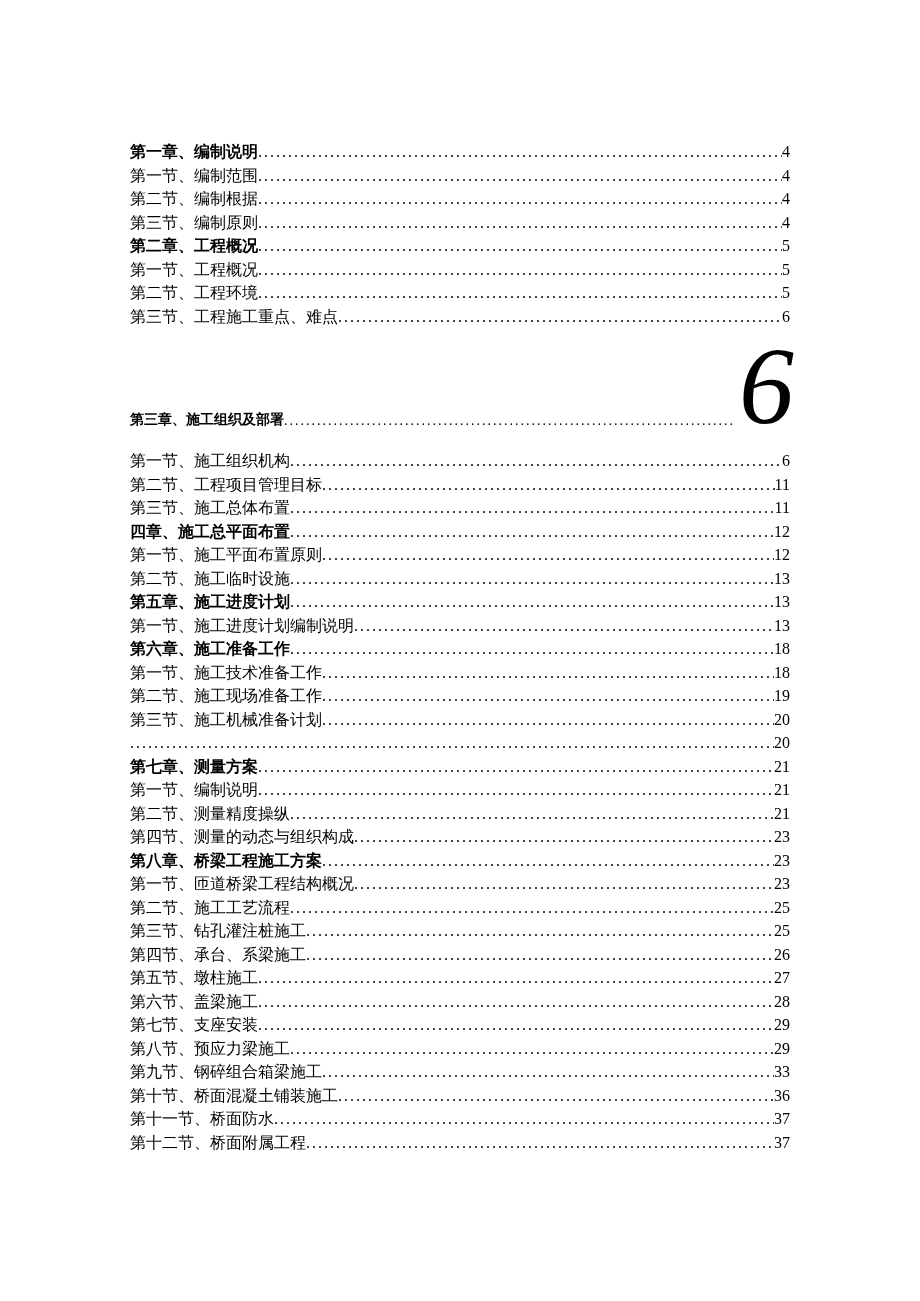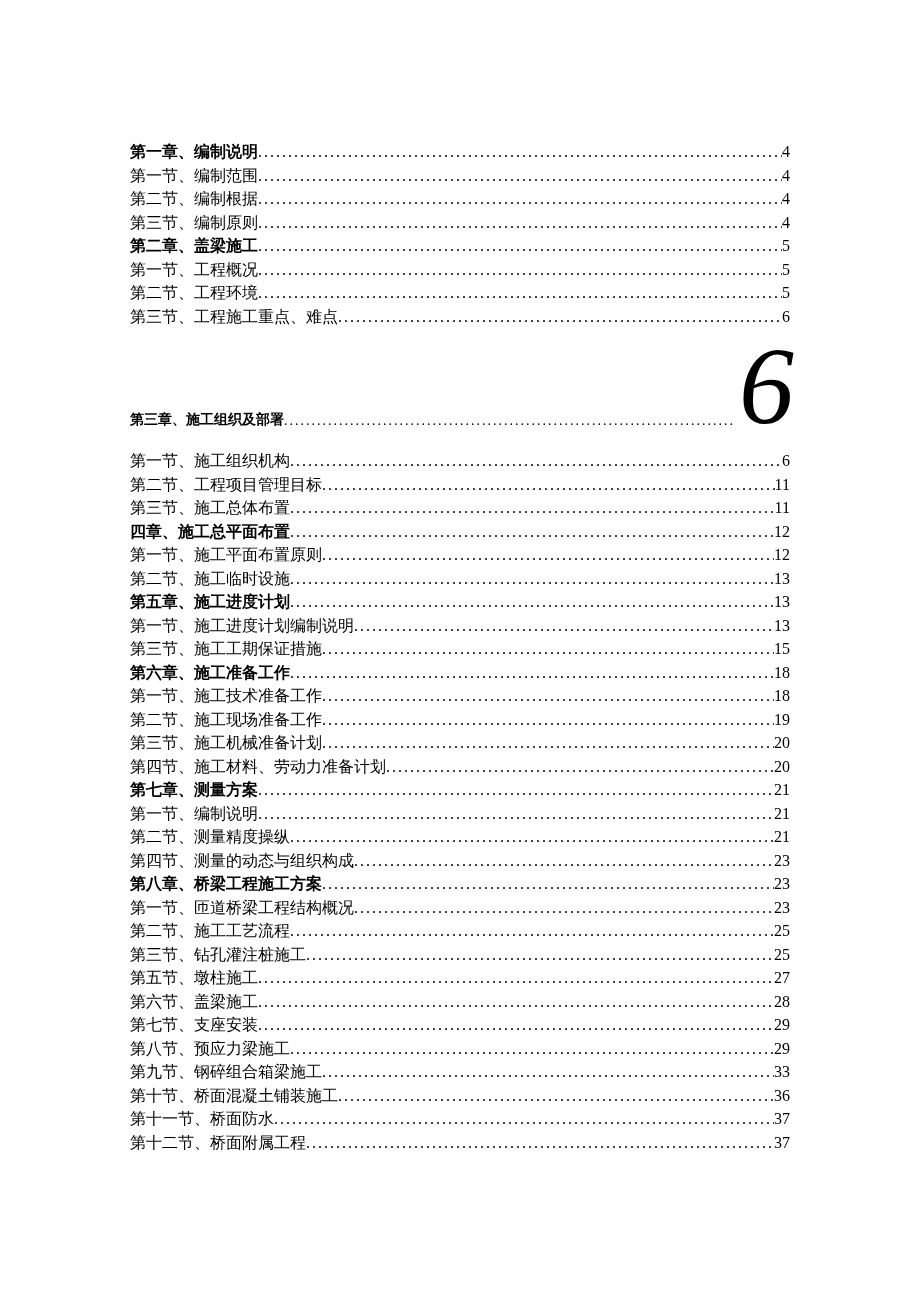--- a/index.html
+++ b/index.html
@@ -83,21 +83,21 @@
         <span class="toc-label">第二节、编制根据</span>
         <span class="toc-dots"></span>
         <span class="toc-page">4</span>
       </div>
       <div class="toc-line">
         <span class="toc-label">第三节、编制原则</span>
         <span class="toc-dots"></span>
         <span class="toc-page">4</span>
       </div>
       <div class="toc-line bold">
-        <span class="toc-label">第二章、盖梁施工</span>
+        <span class="toc-label">第二章、工程概况</span>
         <span class="toc-dots"></span>
         <span class="toc-page">5</span>
       </div>
       <div class="toc-line">
         <span class="toc-label">第一节、工程概况</span>
         <span class="toc-dots"></span>
         <span class="toc-page">5</span>
       </div>
       <div class="toc-line">
         <span class="toc-label">第二节、工程环境</span>
@@ -155,25 +155,20 @@
       <div class="toc-line bold">
         <span class="toc-label">第五章、施工进度计划</span>
         <span class="toc-dots"></span>
         <span class="toc-page">13</span>
       </div>
       <div class="toc-line">
         <span class="toc-label">第一节、施工进度计划编制说明</span>
         <span class="toc-dots"></span>
         <span class="toc-page">13</span>
       </div>
-      <div class="toc-line">
-        <span class="toc-label">第三节、施工工期保证措施</span>
-        <span class="toc-dots"></span>
-        <span class="toc-page">15</span>
-      </div>
       <div class="toc-line bold">
         <span class="toc-label">第六章、施工准备工作</span>
         <span class="toc-dots"></span>
         <span class="toc-page">18</span>
       </div>
       <div class="toc-line">
         <span class="toc-label">第一节、施工技术准备工作</span>
         <span class="toc-dots"></span>
         <span class="toc-page">18</span>
       </div>
@@ -181,21 +176,20 @@
         <span class="toc-label">第二节、施工现场准备工作</span>
         <span class="toc-dots"></span>
         <span class="toc-page">19</span>
       </div>
       <div class="toc-line">
         <span class="toc-label">第三节、施工机械准备计划</span>
         <span class="toc-dots"></span>
         <span class="toc-page">20</span>
       </div>
       <div class="toc-line">
-        <span class="toc-label">第四节、施工材料、劳动力准备计划</span>
         <span class="toc-dots"></span>
         <span class="toc-page">20</span>
       </div>
       <div class="toc-line bold">
         <span class="toc-label">第七章、测量方案</span>
         <span class="toc-dots"></span>
         <span class="toc-page">21</span>
       </div>
       <div class="toc-line">
         <span class="toc-label">第一节、编制说明</span>
@@ -226,20 +220,25 @@
         <span class="toc-label">第二节、施工工艺流程</span>
         <span class="toc-dots"></span>
         <span class="toc-page">25</span>
       </div>
       <div class="toc-line">
         <span class="toc-label">第三节、钻孔灌注桩施工</span>
         <span class="toc-dots"></span>
         <span class="toc-page">25</span>
       </div>
       <div class="toc-line">
+        <span class="toc-label">第四节、承台、系梁施工</span>
+        <span class="toc-dots"></span>
+        <span class="toc-page">26</span>
+      </div>
+      <div class="toc-line">
         <span class="toc-label">第五节、墩柱施工</span>
         <span class="toc-dots"></span>
         <span class="toc-page">27</span>
       </div>
       <div class="toc-line">
         <span class="toc-label">第六节、盖梁施工</span>
         <span class="toc-dots"></span>
         <span class="toc-page">28</span>
       </div>
       <div class="toc-line">

